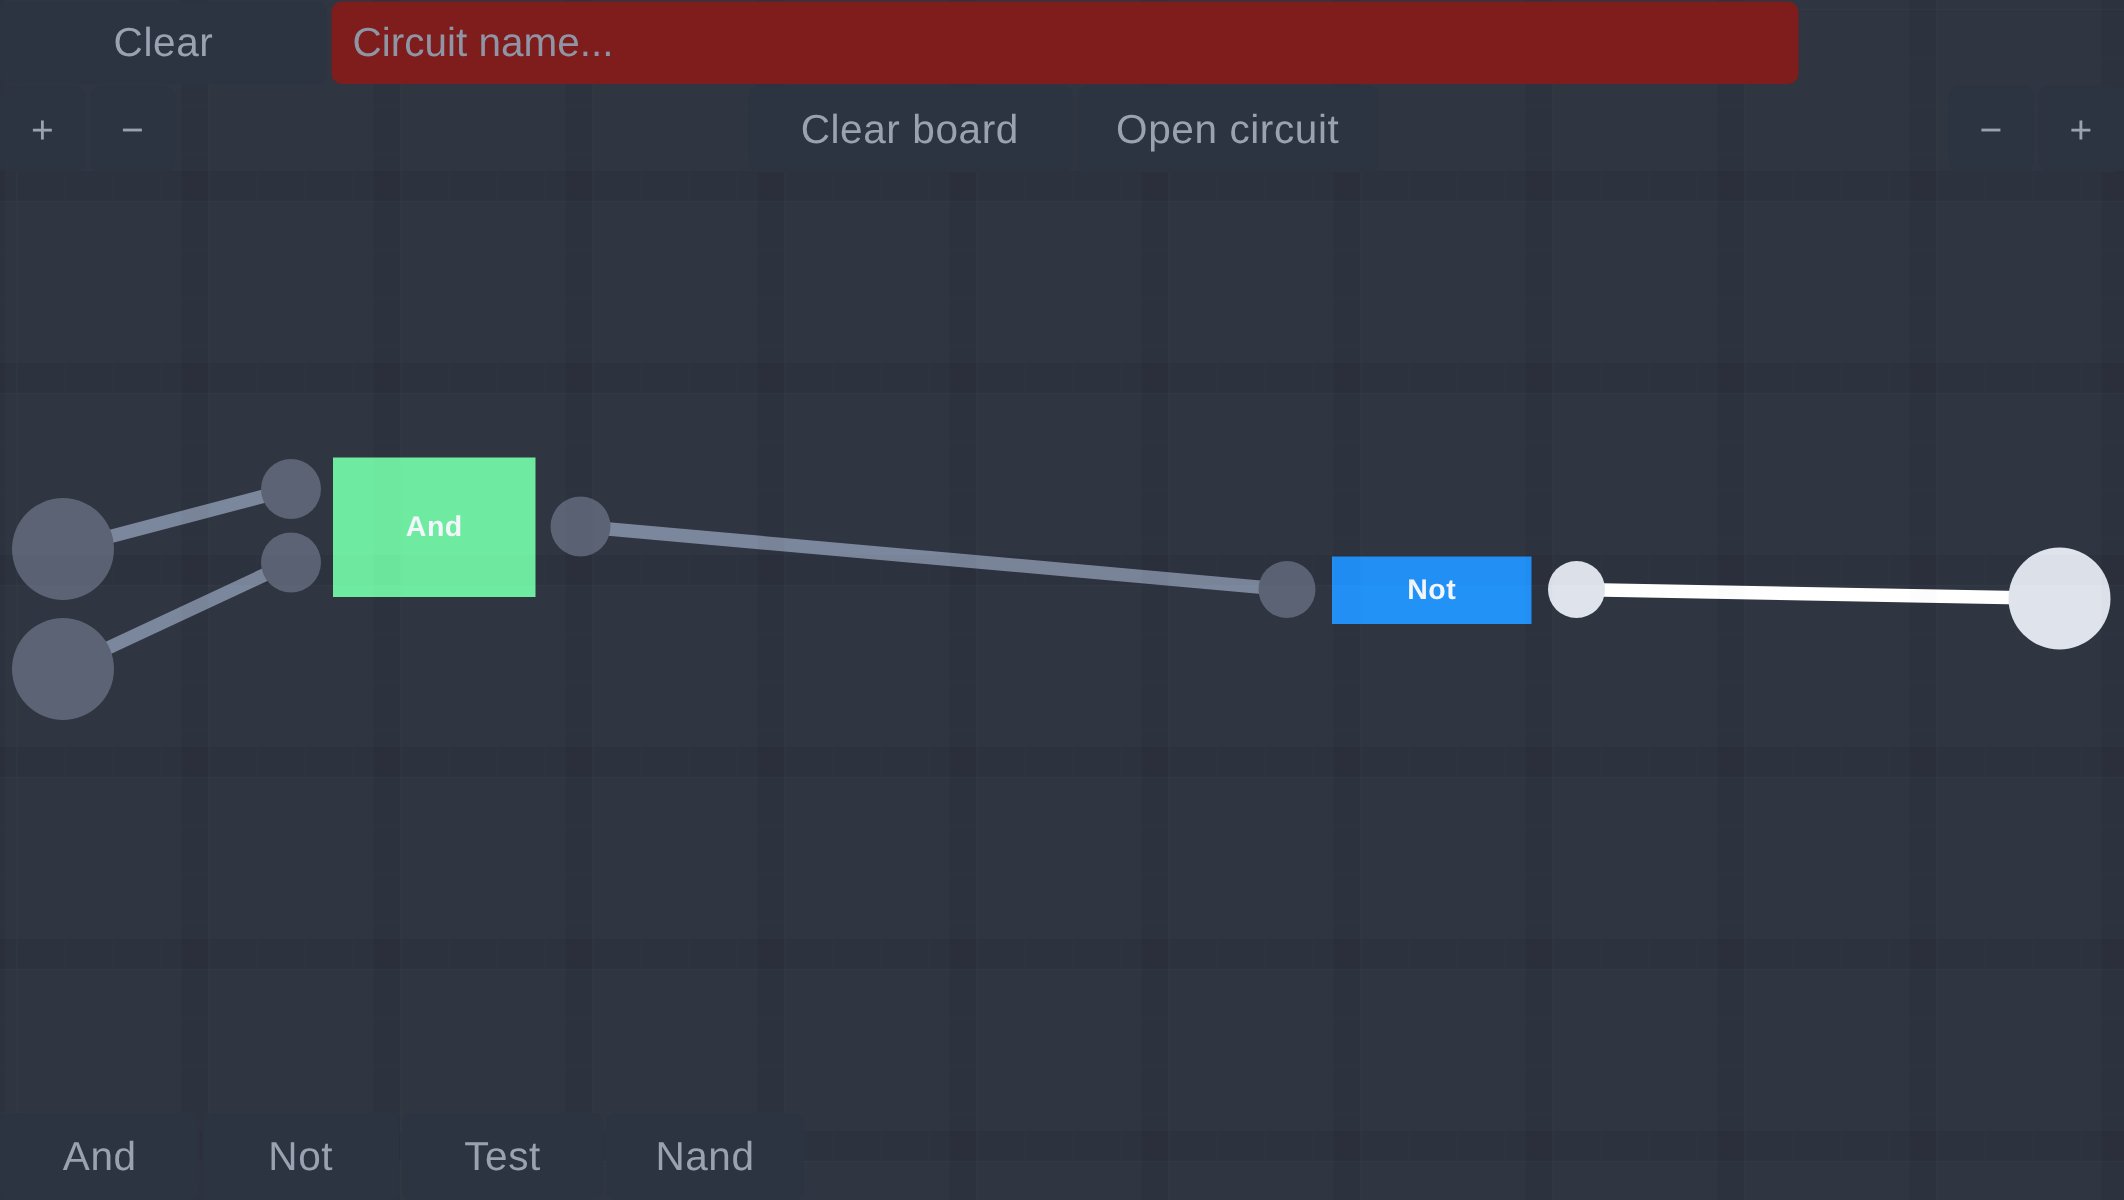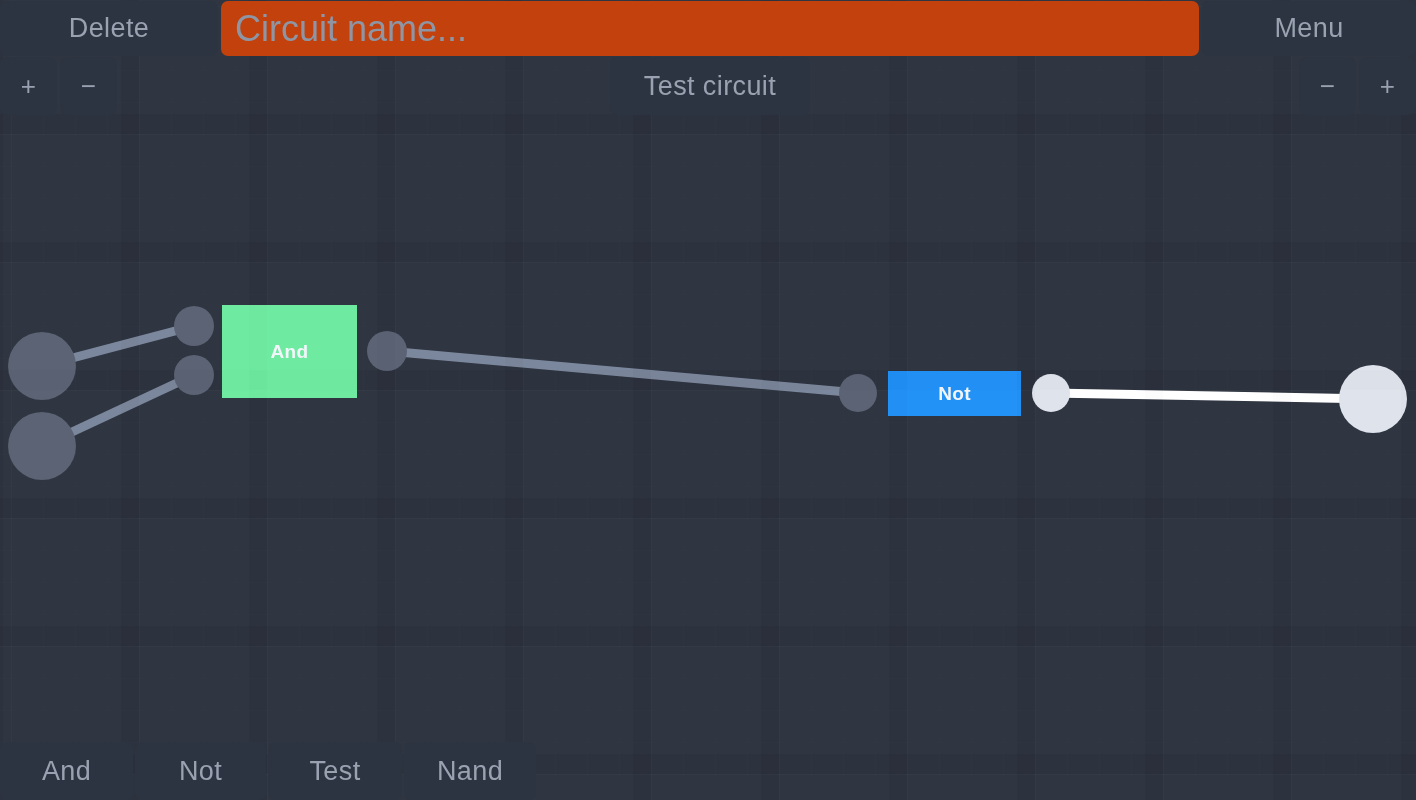--- a/index.html
+++ b/index.html
@@ -118,26 +118,26 @@
     white-space: nowrap;
   }
 
   #create-button { width: 218px; height: 55px; margin-top: 1px; }
 
   #circuit-name-input {
     width: 978px;
     height: 55px;
     margin-top: 1px;
     margin-left: 3px;
-    background: #c2410c;
+    background: #7f1d1d;
     border: none;
     border-radius: 7px;
     color: #c8ced9;
     font-family: "Liberation Sans", sans-serif;
-    font-size: 36px;
+    font-size: 27px;
     padding: 0 14px;
     outline: none;
   }
   #circuit-name-input::placeholder { color: #8e96a5; }
 
   #menu-button {
     width: 214px;
     height: 55px;
     margin-top: 1px;
     margin-left: 3px;
@@ -215,37 +215,37 @@
         <div class="port on" style="left: 1051px; top: 393px; width: 38px; height: 38px;"></div>
         <div class="gate gate-not" style="left: 888px; top: 371px; width: 133px; height: 45px; background: rgb(31, 144, 247);">Not</div>
         <div class="io-node off" style="left: 42px; top: 366px; width: 68px; height: 68px;"></div>
         <div class="io-node off" style="left: 42px; top: 446px; width: 68px; height: 68px;"></div>
         <div class="io-node on" style="left: 1373px; top: 399px; width: 68px; height: 68px;"></div>
       </div>
 
   </div>
 
   <div class="topbar" id="topbar-row1">
-    <button class="tb-btn" id="create-button">Delete</button>
+    <button class="tb-btn" id="create-button">Clear</button>
 
     <input id="circuit-name-input" type="text" placeholder="Circuit name..." style="">
 
-    <button class="tb-btn" id="menu-button">Menu</button>
   </div>
 
   <div class="topbar" id="topbar-row2">
     <button class="tb-btn sq-btn" id="zoom-in-left">+</button>
 
     <button class="tb-btn sq-btn" id="zoom-out-left">−</button>
 
     <div class="spacer"></div>
 
 
-
-    <button class="tb-btn" id="open-circuit-button">Test circuit</button>
+    <button class="tb-btn" id="clear-board-button">Clear board</button>
+
+    <button class="tb-btn" id="open-circuit-button">Open circuit</button>
 
     <div class="spacer"></div>
 
     <button class="tb-btn sq-btn" id="zoom-out-right">−</button>
 
     <button class="tb-btn sq-btn" id="zoom-in-right">+</button>
   </div>
 
   <div id="bottombar">
     <button class="palette-btn" id="palette-and">And</button>

